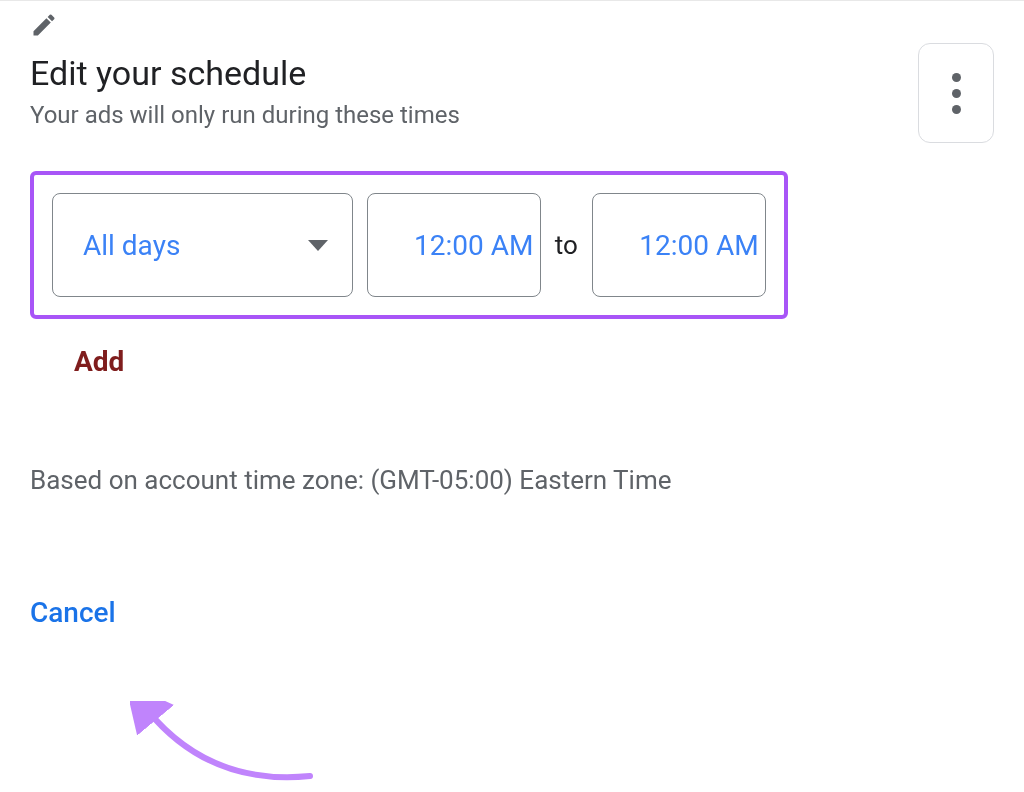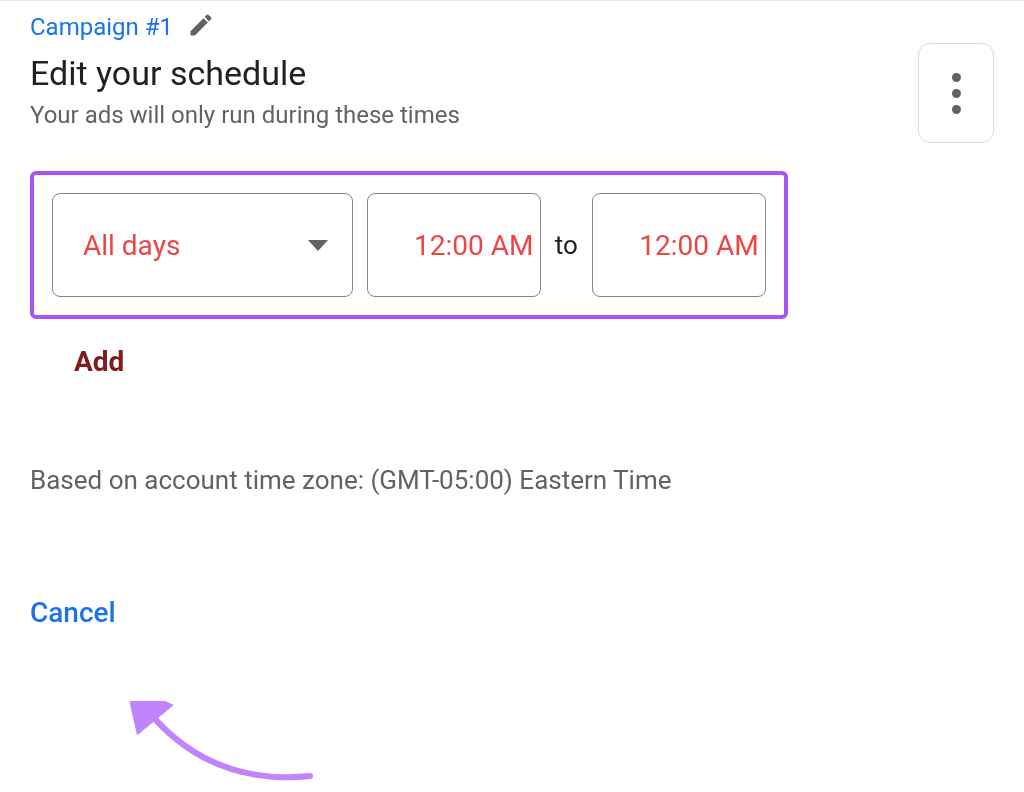--- a/index.html
+++ b/index.html
@@ -80,21 +80,21 @@
       align-items: center;
       gap: 14px;
     }
     .field {
       border: 1px solid #80868b;
       border-radius: 8px;
       height: 104px;
       display: flex;
       align-items: center;
       font-size: 28px;
-      color: #ef4444;
+      color: #3b82f6;
       background: #fff;
     }
     .days-select {
       width: 308px;
       padding: 0 24px 0 30px;
       justify-content: space-between;
       cursor: pointer;
     }
     .caret {
       width: 0; height: 0;
@@ -167,21 +167,20 @@
       top: 700px;
       pointer-events: none;
     }
   </style>
 </head>
 <body>
 
 
 
 <div class="top-row">
-  <span class="campaign-name">Campaign #1</span>
   <span>
     <svg class="pencil-icon" viewBox="0 0 24 24" fill="currentColor">
       <path d="M3 17.25V21h3.75L17.81 9.94l-3.75-3.75L3 17.25zM20.71 7.04a1 1 0 0 0 0-1.41l-2.34-2.34a1 1 0 0 0-1.41 0l-1.83 1.83 3.75 3.75 1.83-1.83z"></path>
     </svg>
   </span>
 </div>
 
 <div class="header-row">
   <div class="header-text-block">
     <h1 class="page-title">Edit your schedule</h1>

